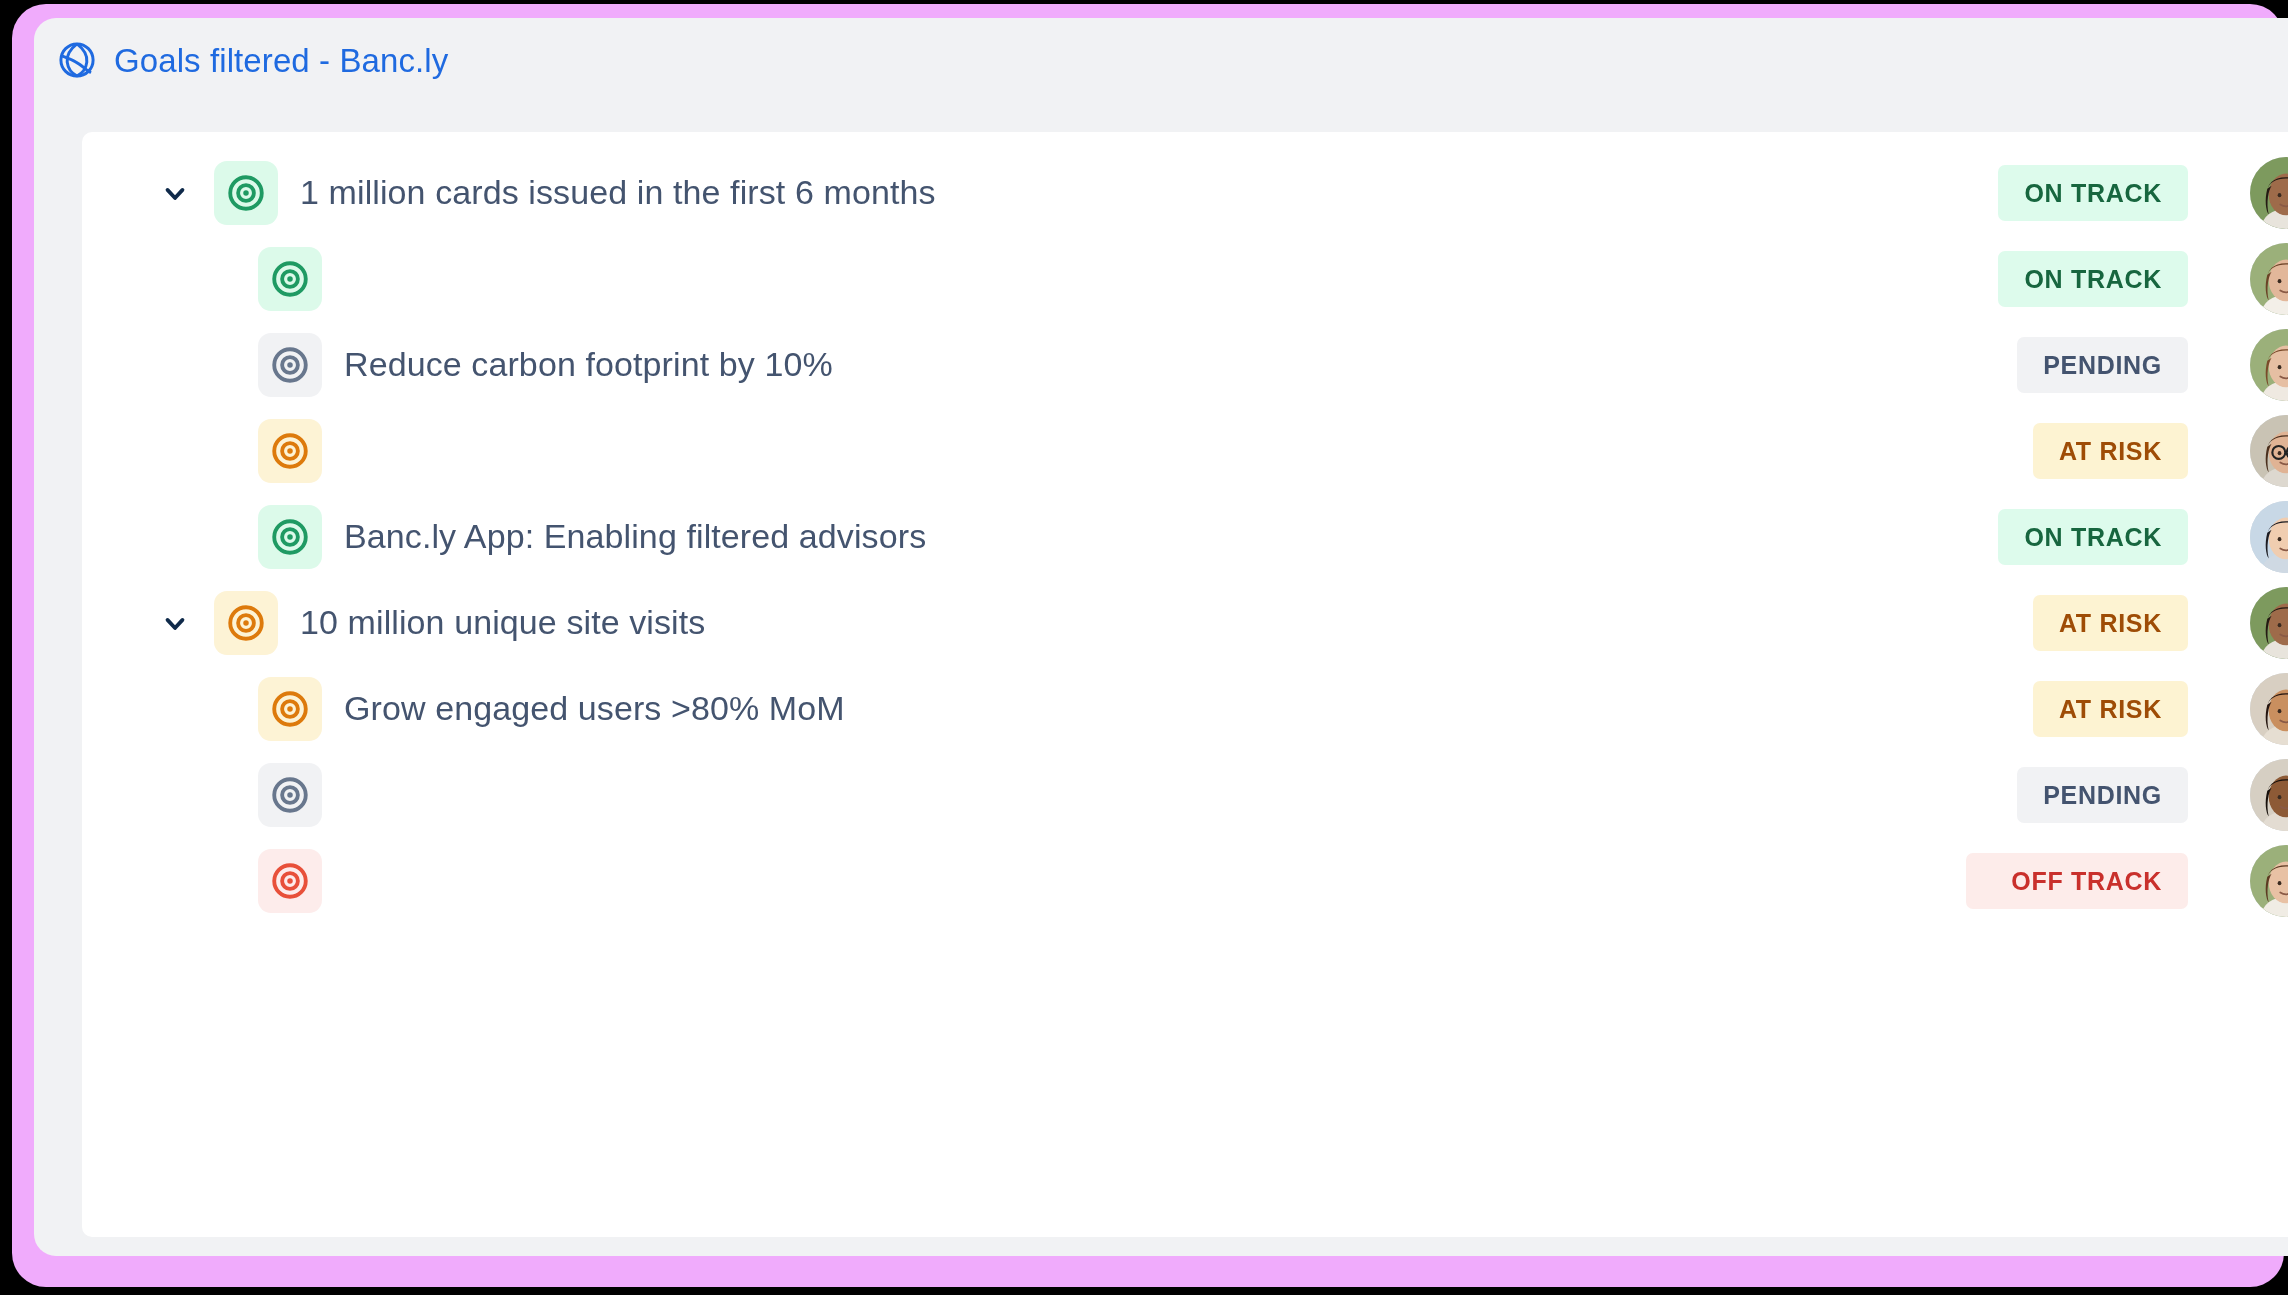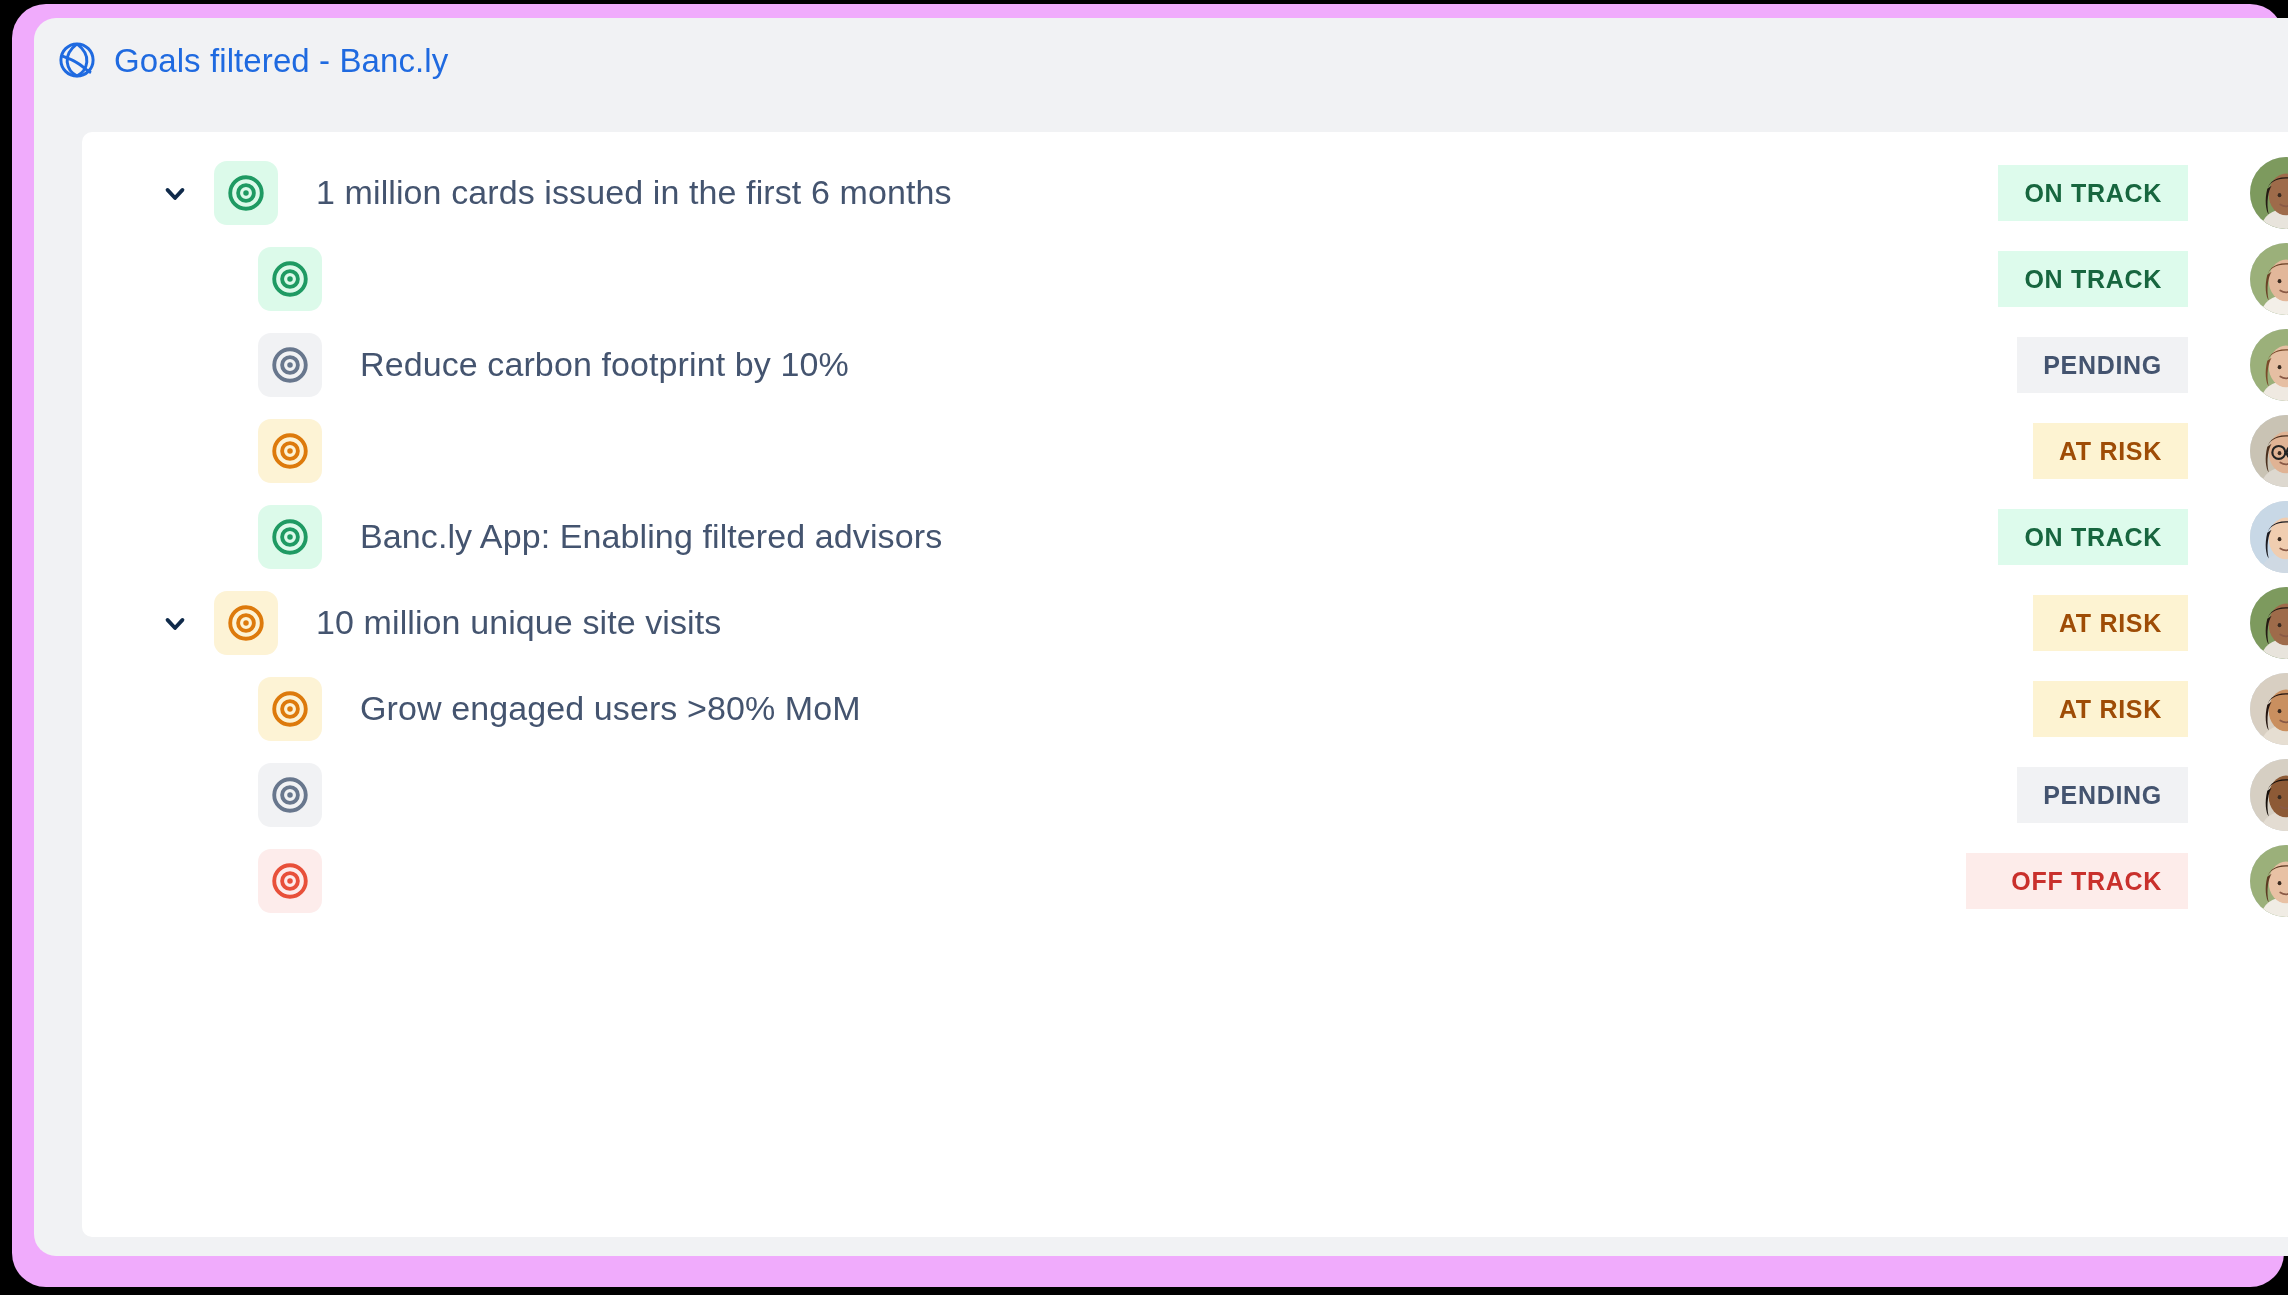--- a/index.html
+++ b/index.html
@@ -111,39 +111,38 @@
     margin-right: 22px;
   }
   .goal-icon-box svg { display: block; }
 
   .goal-name {
     font-size: 34px;
     color: #44546f;
     line-height: 1.1;
     white-space: nowrap;
     letter-spacing: 0.1px;
-    margin-left: 16px;
   }
 
   .row-right {
     position: absolute;
     right: 0;
     top: 0;
     height: 86px;
     display: flex;
     align-items: center;
     gap: 0;
   }
 
   .status-badge {
     height: 56px;
     display: flex;
     align-items: center;
     padding: 0 26px;
-    border-radius: 0;
+    border-radius: 7px;
     font-size: 25px;
     font-weight: bold;
     letter-spacing: 0.7px;
     white-space: nowrap;
   }
 
   .avatar {
     width: 72px;
     height: 72px;
     border-radius: 50%;

